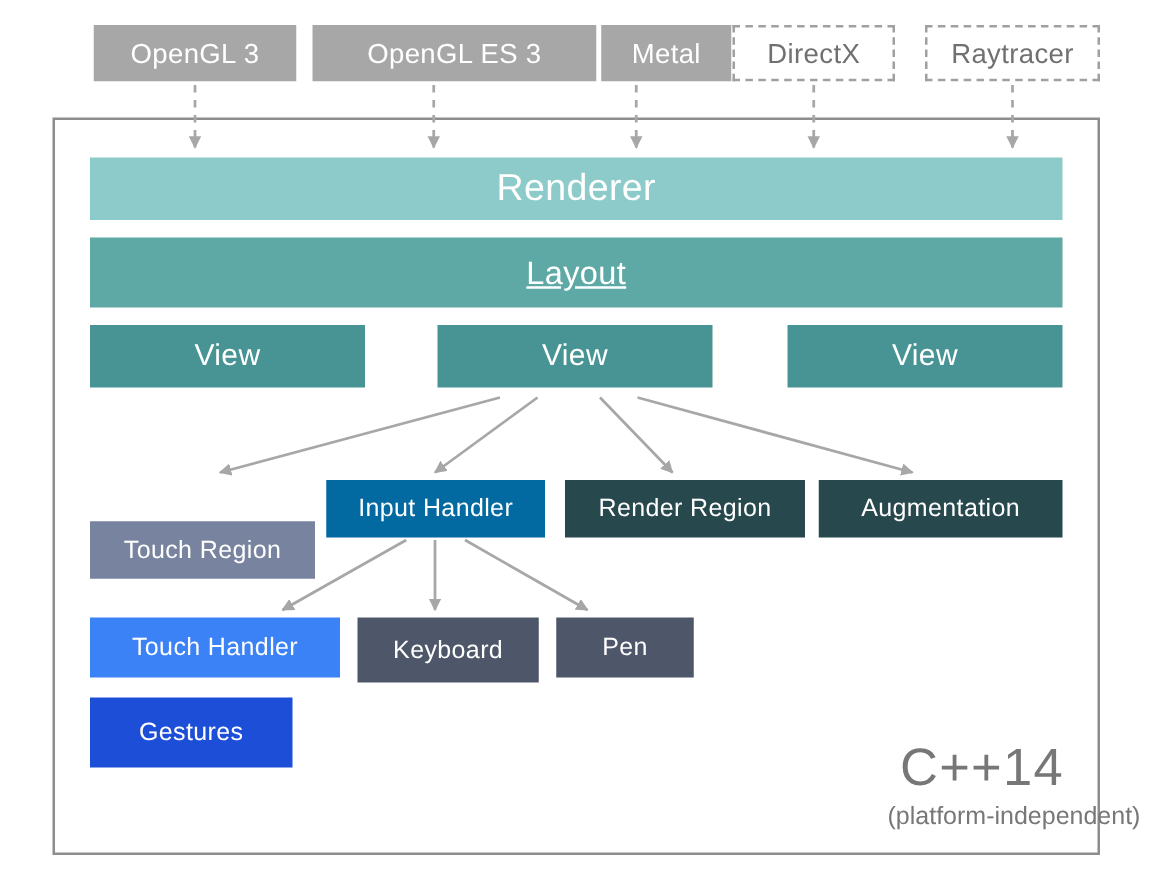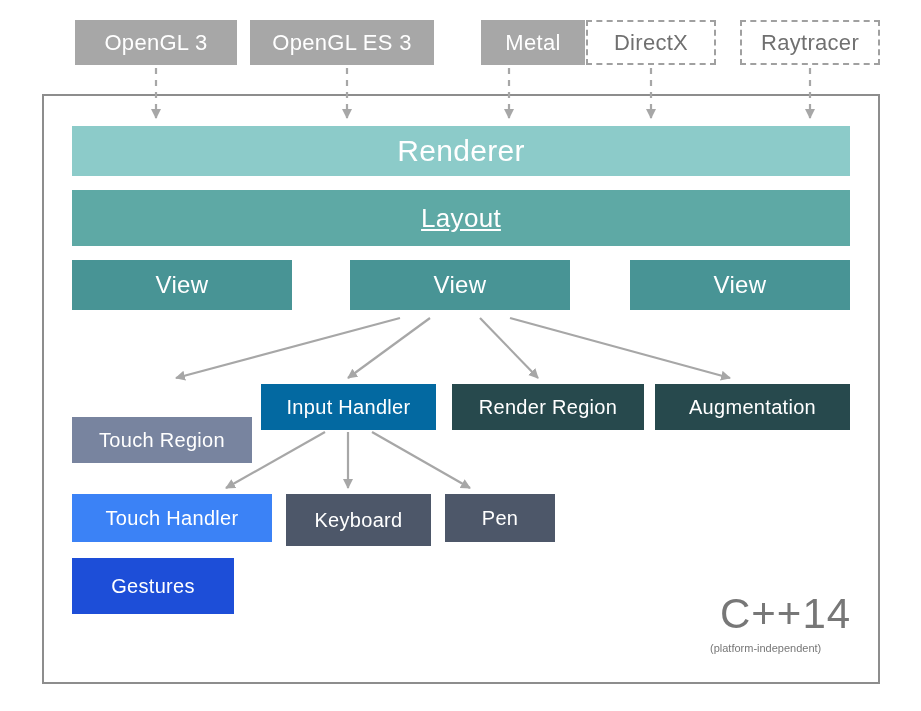--- a/index.html
+++ b/index.html
@@ -33,34 +33,34 @@
   }
   .lang-label {
     position: absolute;
     color: #777777;
     font-size: 42px;
     letter-spacing: 1px;
   }
   .lang-sub {
     position: absolute;
     color: #777777;
-    font-size: 11px;
+    font-size: 20px;
   }
 </style>
 </head>
 <body>
 
 <div class="stage">
 
   <div class="container-border" style="left:42px; top:94px; width:838px; height:590px;"></div>
 
   <div class="box" style="left:75px; top:20px; width:162px; height:45px; background:#a7a7a7;">
     <span>OpenGL 3</span>
   </div>
-  <div class="box" style="left:250px; top:20px; width:184px; height:45px; background:#a7a7a7;">
+  <div class="box" style="left:250px; top:20px; width:227px; height:45px; background:#a7a7a7;">
     <span>OpenGL ES 3</span>
   </div>
   <div class="box" style="left:457px; top:20px; width:104px; height:45px; background:#a7a7a7;margin-left:24px;">
     <span>Metal</span>
   </div>
   <div class="box" style="left:586px; top:20px; width:130px; height:45px; background:#ffffff; color:#707070; border:2px dashed #a0a0a0;">
     <span>DirectX</span>
   </div>
   <div class="box" style="left:740px; top:20px; width:140px; height:45px; background:#ffffff; color:#707070; border:2px dashed #a0a0a0;">
     <span>Raytracer</span>

